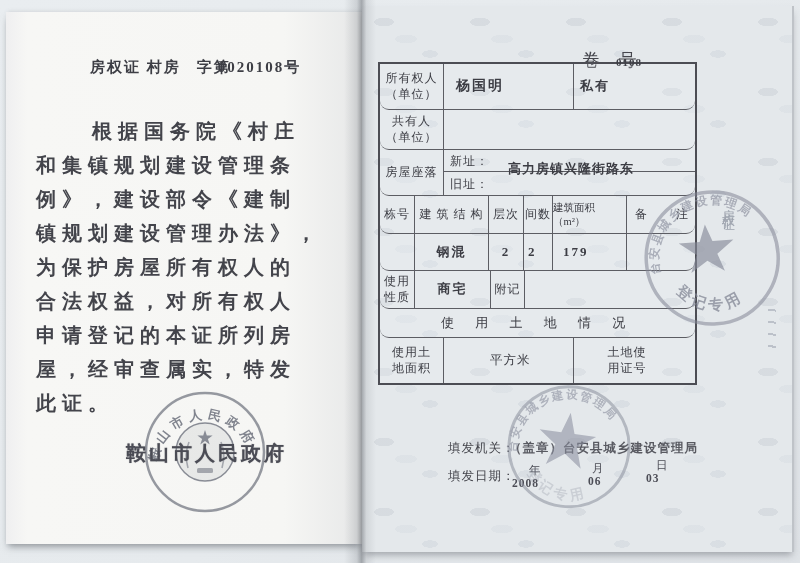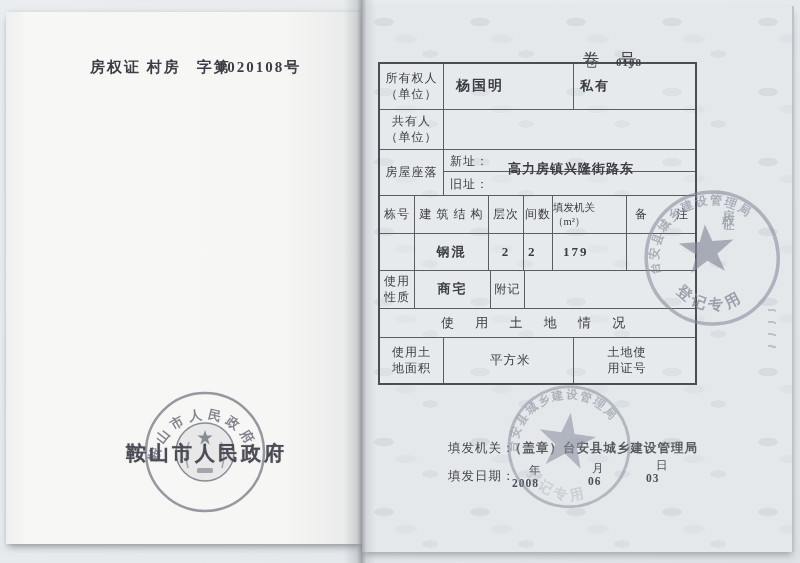--- a/index.html
+++ b/index.html
@@ -31,21 +31,21 @@
     color:#43444b;letter-spacing:6px;line-height:34px;}
   .body-text .line{display:block;white-space:nowrap;}
   .body-text .line.indent{text-indent:56px;}
   .gov-seal{position:absolute;left:132px;top:368px;}
   .seal-overlay{position:absolute;left:120px;top:428px;font-size:20px;font-weight:bold;
     letter-spacing:3px;color:#4b4c55;white-space:nowrap;text-shadow:0 0 1px rgba(75,76,85,.6);}
   
   .volume{position:absolute;left:220px;top:42px;font-size:18px;letter-spacing:7px;color:#45464d;}
   .cert-table{position:absolute;left:16px;top:56px;width:315px;border:2px solid #4c4d54;
     background:rgba(236,239,242,.25);color:#3c3d44;}
-  .trow{display:flex;border-bottom:1px solid #5c5d63;box-sizing:border-box;}
+  .trow{display:flex;border-bottom:1px solid #5c5d63;box-sizing:border-box;border-radius:9px;}
   .trow:last-child{border-bottom:none;}
   .tc{box-sizing:border-box;border-right:1px solid #5c5d63;display:flex;flex-direction:column;
     justify-content:center;align-items:center;font-size:12px;line-height:1.3;letter-spacing:1px;overflow:hidden;}
   .tc:last-child{border-right:none;}
   .tc .ln{white-space:nowrap;}
   .tc.value{align-items:flex-start;font-size:14px;font-weight:bold;letter-spacing:2px;}
   .addr-cell{position:relative;display:block;}
   .addr-sub{height:22px;border-bottom:1px solid #5c5d63;font-size:12px;padding:4px 0 0 6px;box-sizing:border-box;}
   .addr-sub.old{border-bottom:none;padding-top:5px;}
   .addr-value{position:absolute;left:64px;top:11px;font-size:13px;font-weight:bold;letter-spacing:1px;white-space:nowrap;}
@@ -78,20 +78,31 @@
 <body>
 
 <div class="canvas">
 
   <div class="page page-left">
 
     <div class="cert-title">
       <span class="doc-type">房权证 村房</span><span>字第</span><span class="serial-number">0020108</span><span>号</span>
     </div>
 
+    <div class="body-text">
+      <span class="line indent">根据国务院《村庄</span>
+      <span class="line">和集镇规划建设管理条</span>
+      <span class="line">例》，建设部令《建制</span>
+      <span class="line">镇规划建设管理办法》，</span>
+      <span class="line">为保护房屋所有权人的</span>
+      <span class="line">合法权益，对所有权人</span>
+      <span class="line">申请登记的本证所列房</span>
+      <span class="line">屋，经审查属实，特发</span>
+      <span class="line">此证。</span>
+    </div>
 
     <svg class="gov-seal" width="134" height="146" viewBox="0 0 134 146">
       <defs>
         <path id="sealArc" d="M 20,86 A 47,47 0 1 1 114,86" fill="none"></path>
       </defs>
       <circle cx="67" cy="72" r="59" fill="none" stroke="#747883" stroke-width="2.5" opacity=".75"></circle>
       <circle cx="67" cy="72" r="29" fill="rgba(120,124,135,.14)" stroke="#767a85" stroke-width="1.5" opacity=".85"></circle>
       <polygon opacity=".8" fill="#6f737f" points="67,50 68.8,55.5 74.6,55.5 69.9,59 71.7,64.5 67,61.1 62.3,64.5 64.1,59 59.4,55.5 65.2,55.5"></polygon>
       <path d="M 50,88 Q 46,74 51,62" stroke="#767a85" stroke-width="1.6" fill="none" opacity=".6"></path>
       <path d="M 84,88 Q 88,74 83,62" stroke="#767a85" stroke-width="1.6" fill="none" opacity=".6"></path>
@@ -134,21 +145,21 @@
           <div class="addr-sub old">旧址：</div>
           <div class="addr-value">高力房镇兴隆街路东</div>
         </div>
       </div>
 
       <div class="trow" style="height:38px;">
         <div class="tc hdr" style="width:35px;">栋号</div>
         <div class="tc hdr" style="width:74px;">建 筑 结 构</div>
         <div class="tc hdr" style="width:35px;">层次</div>
         <div class="tc hdr" style="width:29px;">间数</div>
-        <div class="tc hdr hdr-area" style="width:74px;">填发机关（m²）</div>
+        <div class="tc hdr hdr-area" style="width:74px;">建筑面积（m²）</div>
         <div class="tc hdr note-cell" style="width:68px;">
           <span>备</span>
           <span>注</span>
         </div>
       </div>
 
       <div class="trow" style="height:37px;">
         <div class="tc" style="width:35px;"></div>
         <div class="tc value" style="width:74px;align-items:center;font-size:13px;">钢混</div>
         <div class="tc value" style="width:35px;align-items:center;font-size:13px;">2</div>

